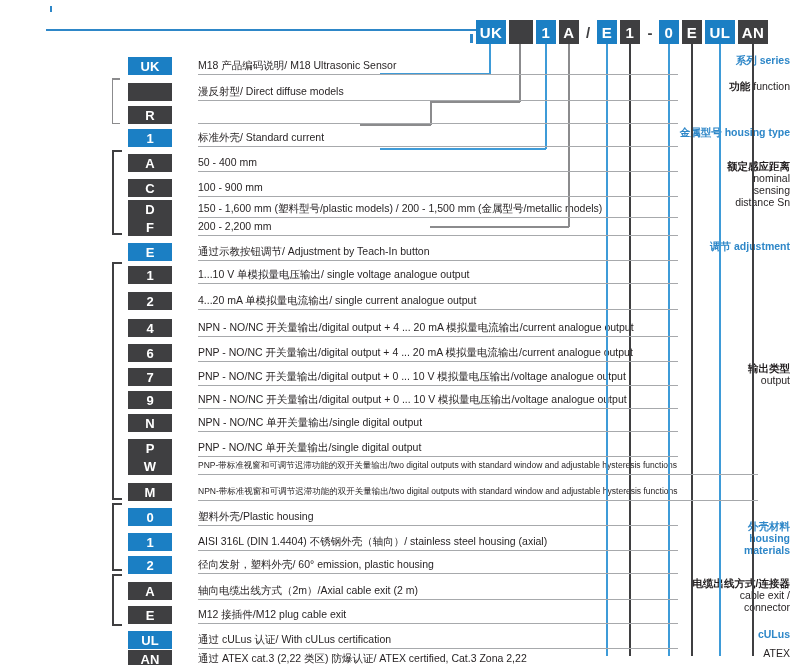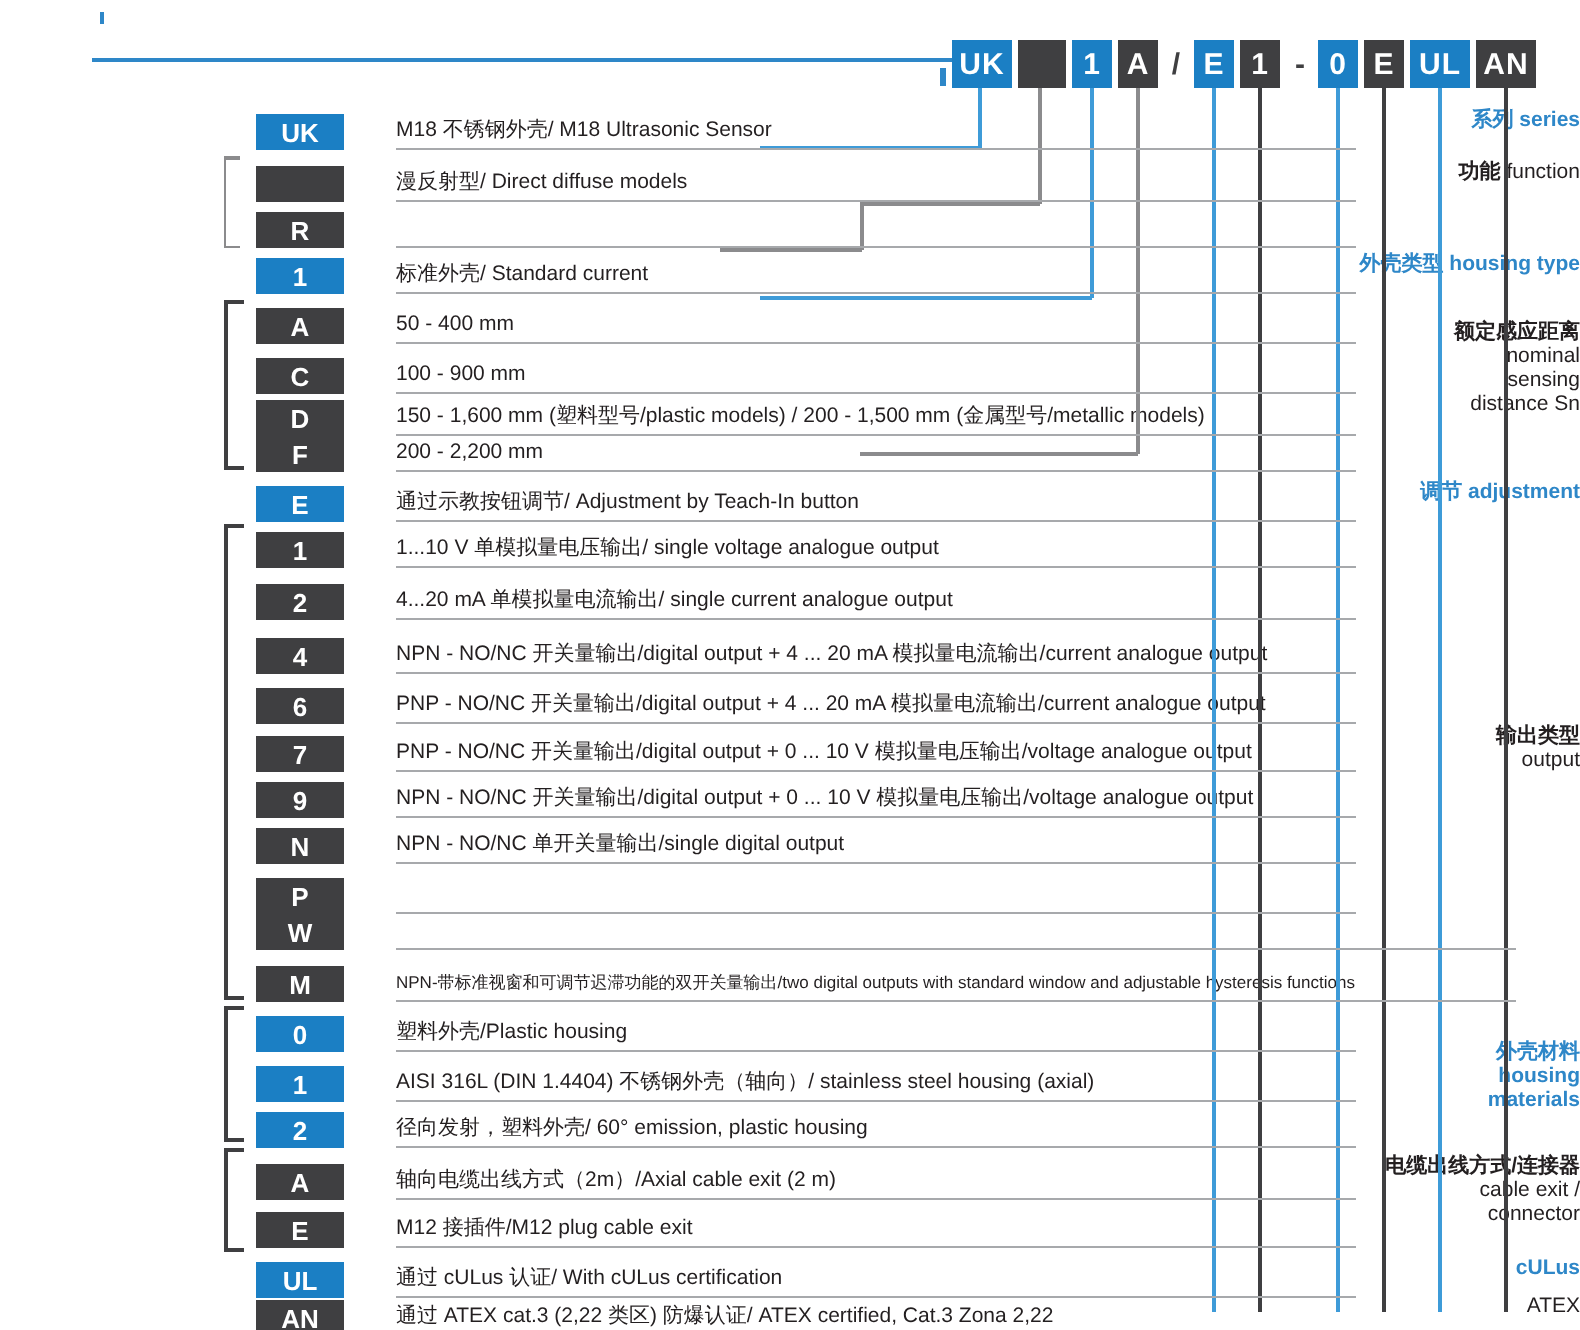--- a/index.html
+++ b/index.html
@@ -99,32 +99,32 @@
     <div class="code-box unsel" style="left: 206px; width: 20px;">E</div>
     <div class="code-box sel" style="left: 229px; width: 30px;">UL</div>
     <div class="code-box unsel" style="left: 262px; width: 30px;">AN</div>
   </div>
 <div id="code-dot"></div>
 
 <div id="rows-container">
     <div class="row" style="top: 55px;">
       <div class="row-label hl"><span class="cn">系列</span> series</div>
       <div class="code-cell sel">UK</div>
-      <div class="desc">M18 不锈钢外壳/ M18 Ultrasonic Sensor</div>
+      <div class="desc">M18 产品编码说明/ M18 Ultrasonic Sensor</div>
     </div>
     <div class="row" style="top: 81px;">
       <div class="row-label"><span class="cn">功能</span> function</div>
       <div class="code-cell unsel"></div>
       <div class="desc">漫反射型/ Direct diffuse models</div>
     </div>
     <div class="row" style="top: 104px;">
       <div class="code-cell unsel">R</div>
     </div>
     <div class="row" style="top: 127px;">
-      <div class="row-label hl"><span class="cn">外壳类型</span> housing type</div>
+      <div class="row-label hl"><span class="cn">金属型号</span> housing type</div>
       <div class="code-cell sel">1</div>
       <div class="desc">标准外壳/ Standard current</div>
     </div>
     <div class="row" style="top: 152px;">
       <div class="code-cell unsel">A</div>
       <div class="desc">50 - 400 mm</div>
     </div>
     <div class="row" style="top: 177px;">
       <div class="code-cell unsel">C</div>
       <div class="desc">100 - 900 mm</div>
@@ -165,23 +165,25 @@
     <div class="row" style="top: 389px;">
       <div class="code-cell unsel">9</div>
       <div class="desc">NPN - NO/NC 开关量输出/digital output + 0 ... 10 V 模拟量电压输出/voltage analogue output</div>
     </div>
     <div class="row" style="top: 412px;">
       <div class="code-cell unsel">N</div>
       <div class="desc">NPN - NO/NC 单开关量输出/single digital  output</div>
     </div>
     <div class="row" style="top: 437px;">
       <div class="code-cell unsel">P</div>
+      <div class="desc">PNP - NO/NC 单开关量输出/single digital output</div>
     </div>
     <div class="row" style="top: 455px;">
       <div class="code-cell unsel">W</div>
+      <div class="desc small">PNP-带标准视窗和可调节迟滞功能的双开关量输出/two digital outputs with standard window and adjustable hysteresis functions</div>
     </div>
     <div class="row" style="top: 481px;">
       <div class="code-cell unsel">M</div>
       <div class="desc small">NPN-带标准视窗和可调节迟滞功能的双开关量输出/two digital outputs with standard window and adjustable hysteresis functions</div>
     </div>
     <div class="row" style="top: 506px;">
       <div class="code-cell sel">0</div>
       <div class="desc">塑料外壳/Plastic housing</div>
     </div>
     <div class="row" style="top: 531px;">

